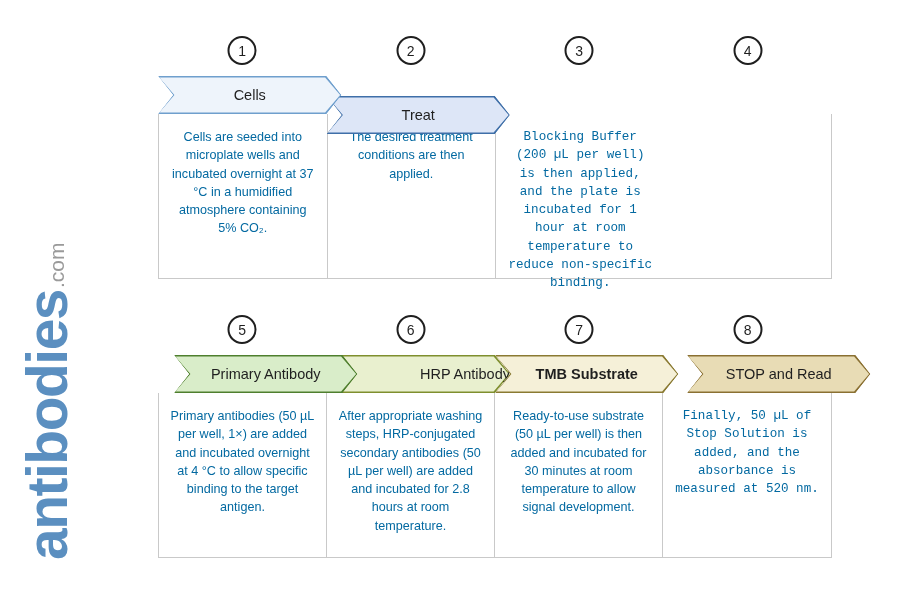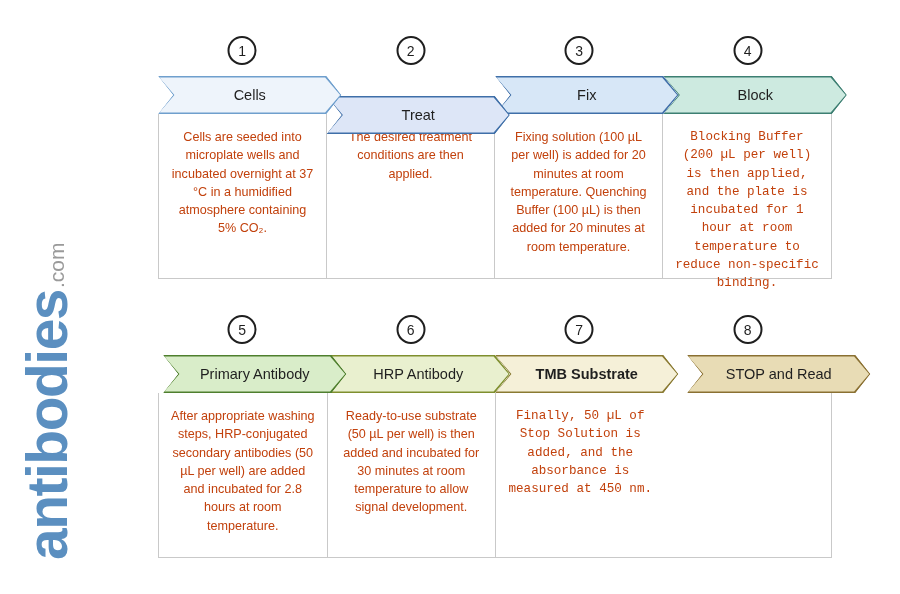--- a/index.html
+++ b/index.html
@@ -77,21 +77,21 @@
     display:flex;
     background:#fff;
   }
   .cell{
     box-sizing:border-box;
     border-right:1px solid #c9c9c9;
     padding:14px 11px 10px 11px;
     font-size:12.6px;
     line-height:1.45;
     text-align:center;
-    color:#c2410c;
+    color:#0369a1;
   }
   .cell:last-child{ border-right:none;font-family:Liberation Mono, monospace; }
   #tbl1 .cell{ height:164px; }
   #tbl2 .cell{ height:164px; }
   .cell .inner{ display:block; }
 </style>
 </head>
 <body>
 
 <div id="left-rail">
@@ -124,40 +124,27 @@
       <div class="chev" style="left: 0px; width: 183.5px; background: transparent; clip-path: polygon(0px 0px, calc(100% - 15px) 0px, 100% 50%, calc(100% - 15px) 100%, 0px 100%, 15px 50%); z-index: 10;">
         <div style="position: absolute; inset: 0px; z-index: 1; background: rgb(111, 159, 205); clip-path: polygon(0px 0px, calc(100% - 15px) 0px, 100% 50%, calc(100% - 15px) 100%, 0px 100%, 15px 50%);"></div>
         <div style="position: absolute; inset: 1.4px; z-index: 1; background: rgb(238, 244, 251); clip-path: polygon(0px 0px, calc(100% - 15px) 0px, 100% 50%, calc(100% - 15px) 100%, 0px 100%, 15px 50%);"></div>
         <span>Cells</span>
       </div>
       <div class="chev" style="left: 168.5px; width: 183.5px; background: transparent; clip-path: polygon(0px 0px, calc(100% - 15px) 0px, 100% 50%, calc(100% - 15px) 100%, 0px 100%, 15px 50%); z-index: 9; margin-top: 20px;">
         <div style="position: absolute; inset: 0px; z-index: 1; background: rgb(63, 111, 168); clip-path: polygon(0px 0px, calc(100% - 15px) 0px, 100% 50%, calc(100% - 15px) 100%, 0px 100%, 15px 50%);"></div>
         <div style="position: absolute; inset: 1.4px; z-index: 1; background: rgb(221, 230, 247); clip-path: polygon(0px 0px, calc(100% - 15px) 0px, 100% 50%, calc(100% - 15px) 100%, 0px 100%, 15px 50%);"></div>
         <span>Treat</span>
       </div>
-      <div class="chev" style="left: 337px; width: 183.5px; background: transparent; clip-path: polygon(0px 0px, calc(100% - 15px) 0px, 100% 50%, calc(100% - 15px) 100%, 0px 100%, 15px 50%); z-index: 8;">
-        <div style="position: absolute; inset: 0px; z-index: 1; background: rgb(63, 111, 168); clip-path: polygon(0px 0px, calc(100% - 15px) 0px, 100% 50%, calc(100% - 15px) 100%, 0px 100%, 15px 50%);"></div>
-        <div style="position: absolute; inset: 1.4px; z-index: 1; background: rgb(215, 231, 247); clip-path: polygon(0px 0px, calc(100% - 15px) 0px, 100% 50%, calc(100% - 15px) 100%, 0px 100%, 15px 50%);"></div>
-        <span>Fix</span>
-      </div>
-      <div class="chev" style="left: 505.5px; width: 183.5px; background: transparent; clip-path: polygon(0px 0px, calc(100% - 15px) 0px, 100% 50%, calc(100% - 15px) 100%, 0px 100%, 15px 50%); z-index: 7;">
-        <div style="position: absolute; inset: 0px; z-index: 1; background: rgb(61, 127, 114); clip-path: polygon(0px 0px, calc(100% - 15px) 0px, 100% 50%, calc(100% - 15px) 100%, 0px 100%, 15px 50%);"></div>
-        <div style="position: absolute; inset: 1.4px; z-index: 1; background: rgb(205, 234, 224); clip-path: polygon(0px 0px, calc(100% - 15px) 0px, 100% 50%, calc(100% - 15px) 100%, 0px 100%, 15px 50%);"></div>
-        <span>Block</span>
-      </div>
     </div>
   <div class="table" id="tbl1">
       <div class="cell" style="width: 168.5px;">
         <span class="inner">Cells are seeded into microplate wells and incubated overnight at 37 °C in a humidified atmosphere containing 5% CO₂.</span>
       </div>
       <div class="cell" style="width: 168.5px;">
         <span class="inner">The desired treatment conditions are then applied.</span>
-      </div>
-      <div class="cell" style="width: 168.5px;">
-        <span class="inner">Fixing solution (100 µL per well) is added for 20 minutes at room temperature. Quenching Buffer (100 µL) is then added for 20 minutes at room temperature.</span>
       </div>
       <div class="cell" style="width: 168.5px;">
         <span class="inner">Blocking Buffer (200 µL per well) is then applied, and the plate is incubated for 1 hour at room temperature to reduce non-specific binding.</span>
       </div>
     </div>
 </div>
 
 <div class="row" id="row2">
   <div class="numbers">
       <div class="num-circle" style="left: 84.25px; border-color: rgb(31, 31, 31);">
@@ -167,45 +154,48 @@
         <span>6</span>
       </div>
       <div class="num-circle" style="left: 421.25px; border-color: rgb(31, 31, 31);">
         <span>7</span>
       </div>
       <div class="num-circle" style="left: 589.75px; border-color: rgb(31, 31, 31);">
         <span>8</span>
       </div>
     </div>
   <div class="chevron-bar">
-      <div class="chev" style="left: 5px; width: 183.5px; background: transparent; clip-path: polygon(0px 0px, calc(100% - 15px) 0px, 100% 50%, calc(100% - 15px) 100%, 0px 100%, 15px 50%); z-index: 10;">
+      <div class="chev" style="left: 16px; width: 183.5px; background: transparent; clip-path: polygon(0px 0px, calc(100% - 15px) 0px, 100% 50%, calc(100% - 15px) 100%, 0px 100%, 15px 50%); z-index: 10;">
         <div style="position: absolute; inset: 0px; z-index: 1; background: rgb(79, 127, 46); clip-path: polygon(0px 0px, calc(100% - 15px) 0px, 100% 50%, calc(100% - 15px) 100%, 0px 100%, 15px 50%);"></div>
         <div style="position: absolute; inset: 1.4px; z-index: 1; background: rgb(217, 237, 201); clip-path: polygon(0px 0px, calc(100% - 15px) 0px, 100% 50%, calc(100% - 15px) 100%, 0px 100%, 15px 50%);"></div>
         <span>Primary Antibody</span>
       </div>
-      <div class="chev" style="left: 168.5px; width: 183.5px; background: transparent; clip-path: polygon(0px 0px, calc(100% - 15px) 0px, 100% 50%, calc(100% - 15px) 100%, 0px 100%, 15px 50%); z-index: 9;">
+      <div class="chev" style="left: 168.5px; width: 183.5px; background: transparent; clip-path: polygon(0px 0px, calc(100% - 15px) 0px, 100% 50%, calc(100% - 15px) 100%, 0px 100%, 15px 50%); z-index: 9; justify-content: flex-end;">
         <div style="position: absolute; inset: 0px; z-index: 1; background: rgb(127, 143, 46); clip-path: polygon(0px 0px, calc(100% - 15px) 0px, 100% 50%, calc(100% - 15px) 100%, 0px 100%, 15px 50%);"></div>
         <div style="position: absolute; inset: 1.4px; z-index: 1; background: rgb(233, 240, 207); clip-path: polygon(0px 0px, calc(100% - 15px) 0px, 100% 50%, calc(100% - 15px) 100%, 0px 100%, 15px 50%);"></div>
         <span>HRP Antibody</span>
       </div>
       <div class="chev" style="left: 337px; width: 183.5px; background: transparent; clip-path: polygon(0px 0px, calc(100% - 15px) 0px, 100% 50%, calc(100% - 15px) 100%, 0px 100%, 15px 50%); z-index: 8; font-weight: bold;">
         <div style="position: absolute; inset: 0px; z-index: 1; background: rgb(138, 122, 50); clip-path: polygon(0px 0px, calc(100% - 15px) 0px, 100% 50%, calc(100% - 15px) 100%, 0px 100%, 15px 50%);"></div>
         <div style="position: absolute; inset: 1.4px; z-index: 1; background: rgb(245, 240, 216); clip-path: polygon(0px 0px, calc(100% - 15px) 0px, 100% 50%, calc(100% - 15px) 100%, 0px 100%, 15px 50%);"></div>
         <span>TMB Substrate</span>
       </div>
       <div class="chev" style="left: 529px; width: 183.5px; background: transparent; clip-path: polygon(0px 0px, calc(100% - 15px) 0px, 100% 50%, calc(100% - 15px) 100%, 0px 100%, 15px 50%); z-index: 7;">
         <div style="position: absolute; inset: 0px; z-index: 1; background: rgb(138, 112, 50); clip-path: polygon(0px 0px, calc(100% - 15px) 0px, 100% 50%, calc(100% - 15px) 100%, 0px 100%, 15px 50%);"></div>
         <div style="position: absolute; inset: 1.4px; z-index: 1; background: rgb(232, 220, 181); clip-path: polygon(0px 0px, calc(100% - 15px) 0px, 100% 50%, calc(100% - 15px) 100%, 0px 100%, 15px 50%);"></div>
         <span>STOP and Read</span>
       </div>
     </div>
   <div class="table" id="tbl2">
       <div class="cell" style="width: 168.5px;">
+        <span class="inner">Primary antibodies (50 µL per well, 1×) are added and incubated overnight at 4 °C to allow specific binding to the target antigen.</span>
+      </div>
+      <div class="cell" style="width: 168.5px;">
         <span class="inner">After appropriate washing steps, HRP-conjugated secondary antibodies (50 µL per well) are added and incubated for 2.8 hours at room temperature.</span>
       </div>
       <div class="cell" style="width: 168.5px;">
         <span class="inner">Ready-to-use substrate (50 µL per well) is then added and incubated for 30 minutes at room temperature to allow signal development.</span>
       </div>
       <div class="cell" style="width: 168.5px;">
-        <span class="inner">Finally, 50 µL of Stop Solution is added, and the absorbance is measured at 450 nm.</span>
+        <span class="inner">Finally, 50 µL of Stop Solution is added, and the absorbance is measured at 520 nm.</span>
       </div>
     </div>
 </div>
 
 </body></html>

